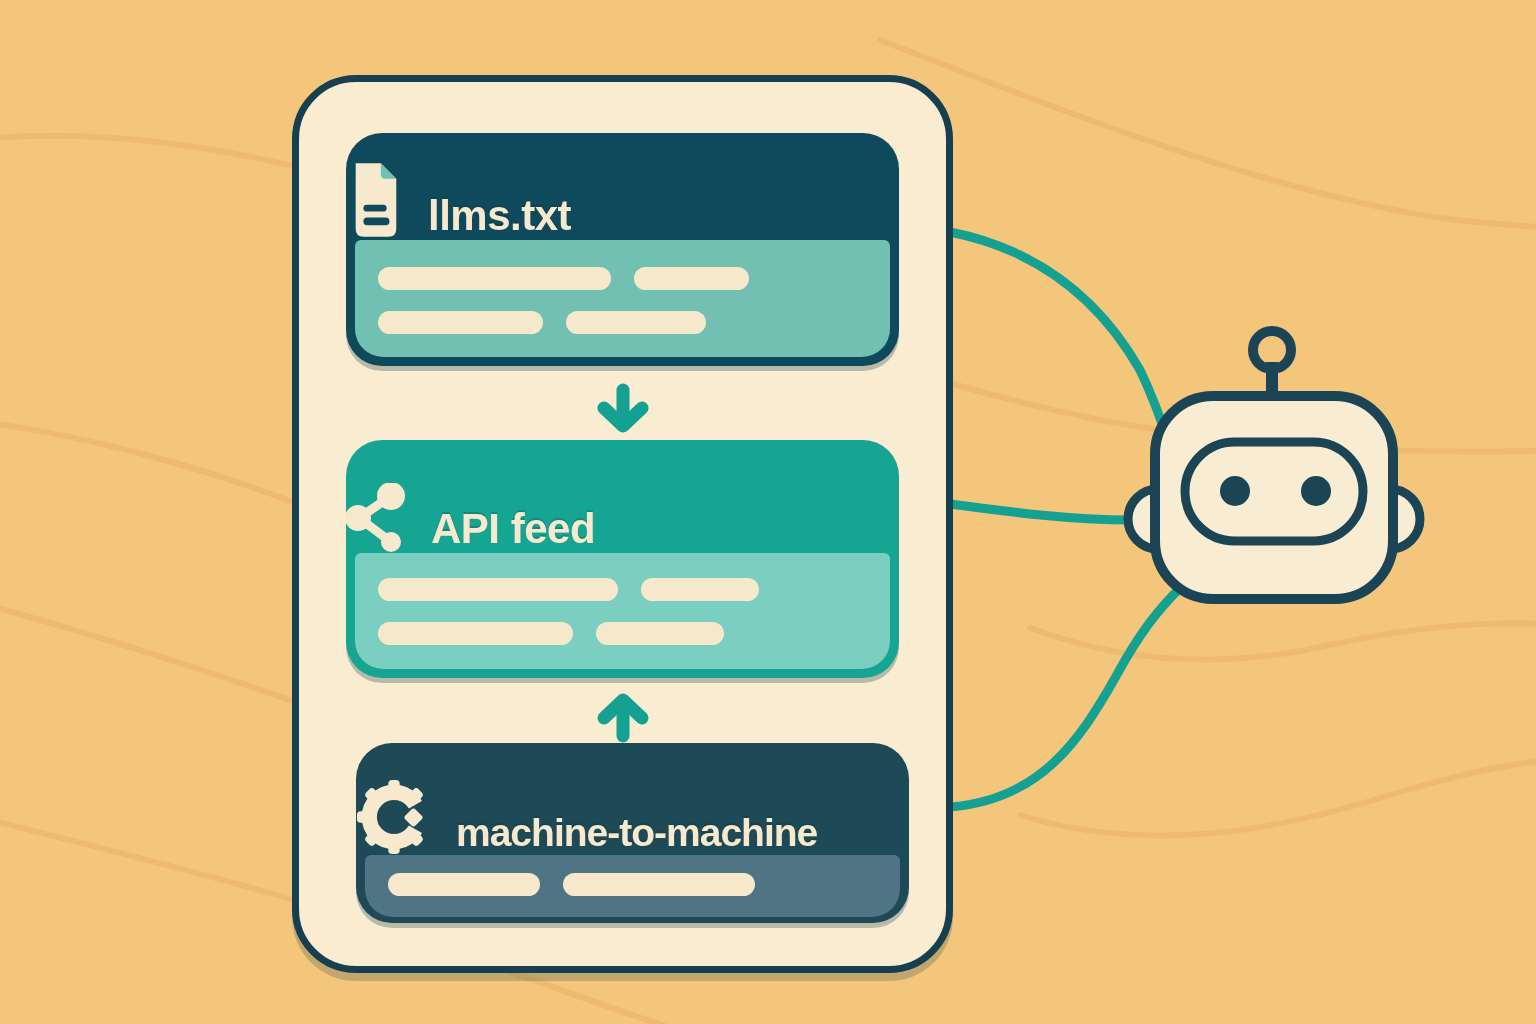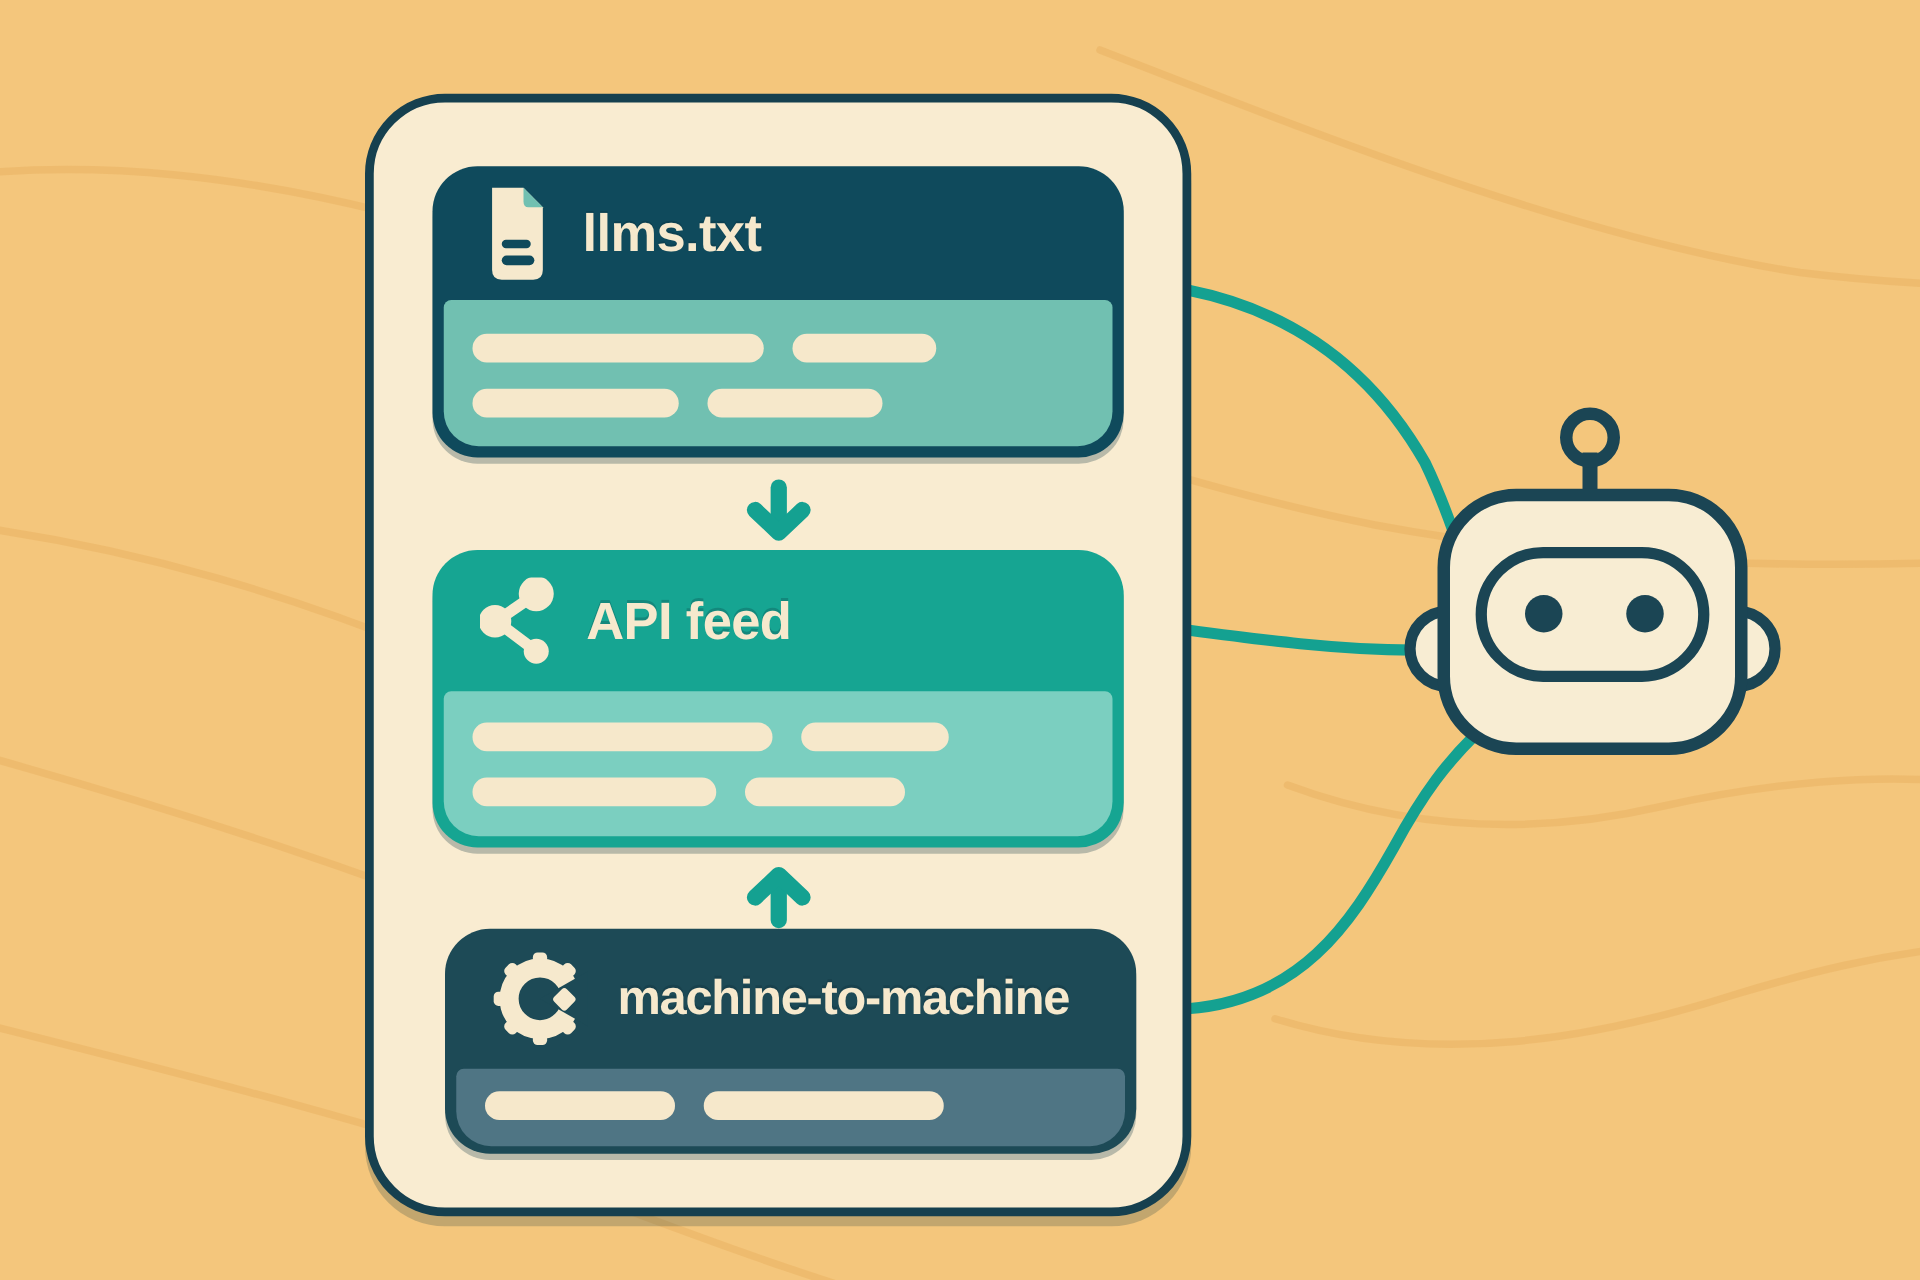--- a/index.html
+++ b/index.html
@@ -19,22 +19,22 @@
     border:7px solid var(--outline,#16404f);border-radius:64px;
     box-shadow:0 8px 0 rgba(19,55,66,.22);
   }
   .block{
     position:absolute;left:47px;width:553px;
     border-radius:36px;overflow:hidden;
     box-shadow:0 5px 0 rgba(19,55,66,.28);
     display:flex;flex-direction:column;
   }
   .block-header{
-    display:flex;align-items:center;gap:24px;
-    padding-left:38px;flex:0 0 auto;
+    display:flex;align-items:flex-end;gap:24px;
+    flex:0 0 auto;
   }
   .block-title{
     color:var(--text,#f6e9cd);font-weight:700;letter-spacing:-.5px;
     text-shadow:0 -2px 0 rgba(10,35,45,.22);
     white-space:nowrap;
   }
   .block-body{
     margin:0 9px 9px 9px;flex:1 1 auto;
     border-radius:6px 6px 28px 28px;
     box-sizing:border-box;

